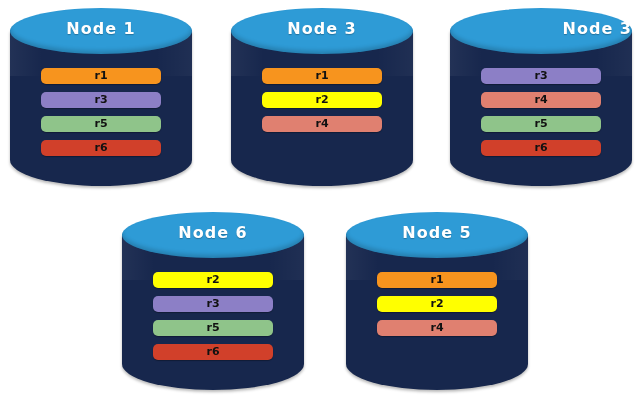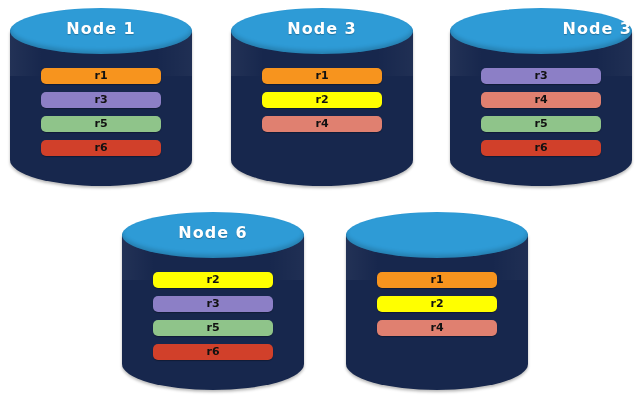--- a/index.html
+++ b/index.html
@@ -144,19 +144,20 @@
       <div class="bars">
         <div class="bar" style="background: rgb(255, 255, 0);">r2</div>
         <div class="bar" style="background: rgb(140, 127, 198);">r3</div>
         <div class="bar" style="background: rgb(143, 196, 138);">r5</div>
         <div class="bar" style="background: rgb(209, 64, 42);">r6</div>
       </div>
     </div>
     <div class="node" style="left: 346px; top: 212px;">
       <div class="cyl-body" style="background: rgb(23, 39, 77);"></div>
       <div class="cyl-top" style="background: rgb(46, 155, 214);"></div>
+      <div class="node-title" style="color: rgb(255, 255, 255);">Node  5</div>
       <div class="bars">
         <div class="bar" style="background: rgb(247, 148, 30);">r1</div>
         <div class="bar" style="background: rgb(255, 255, 0);">r2</div>
         <div class="bar" style="background: rgb(224, 128, 112);">r4</div>
       </div>
     </div>
   </div>
 
 </body></html>

